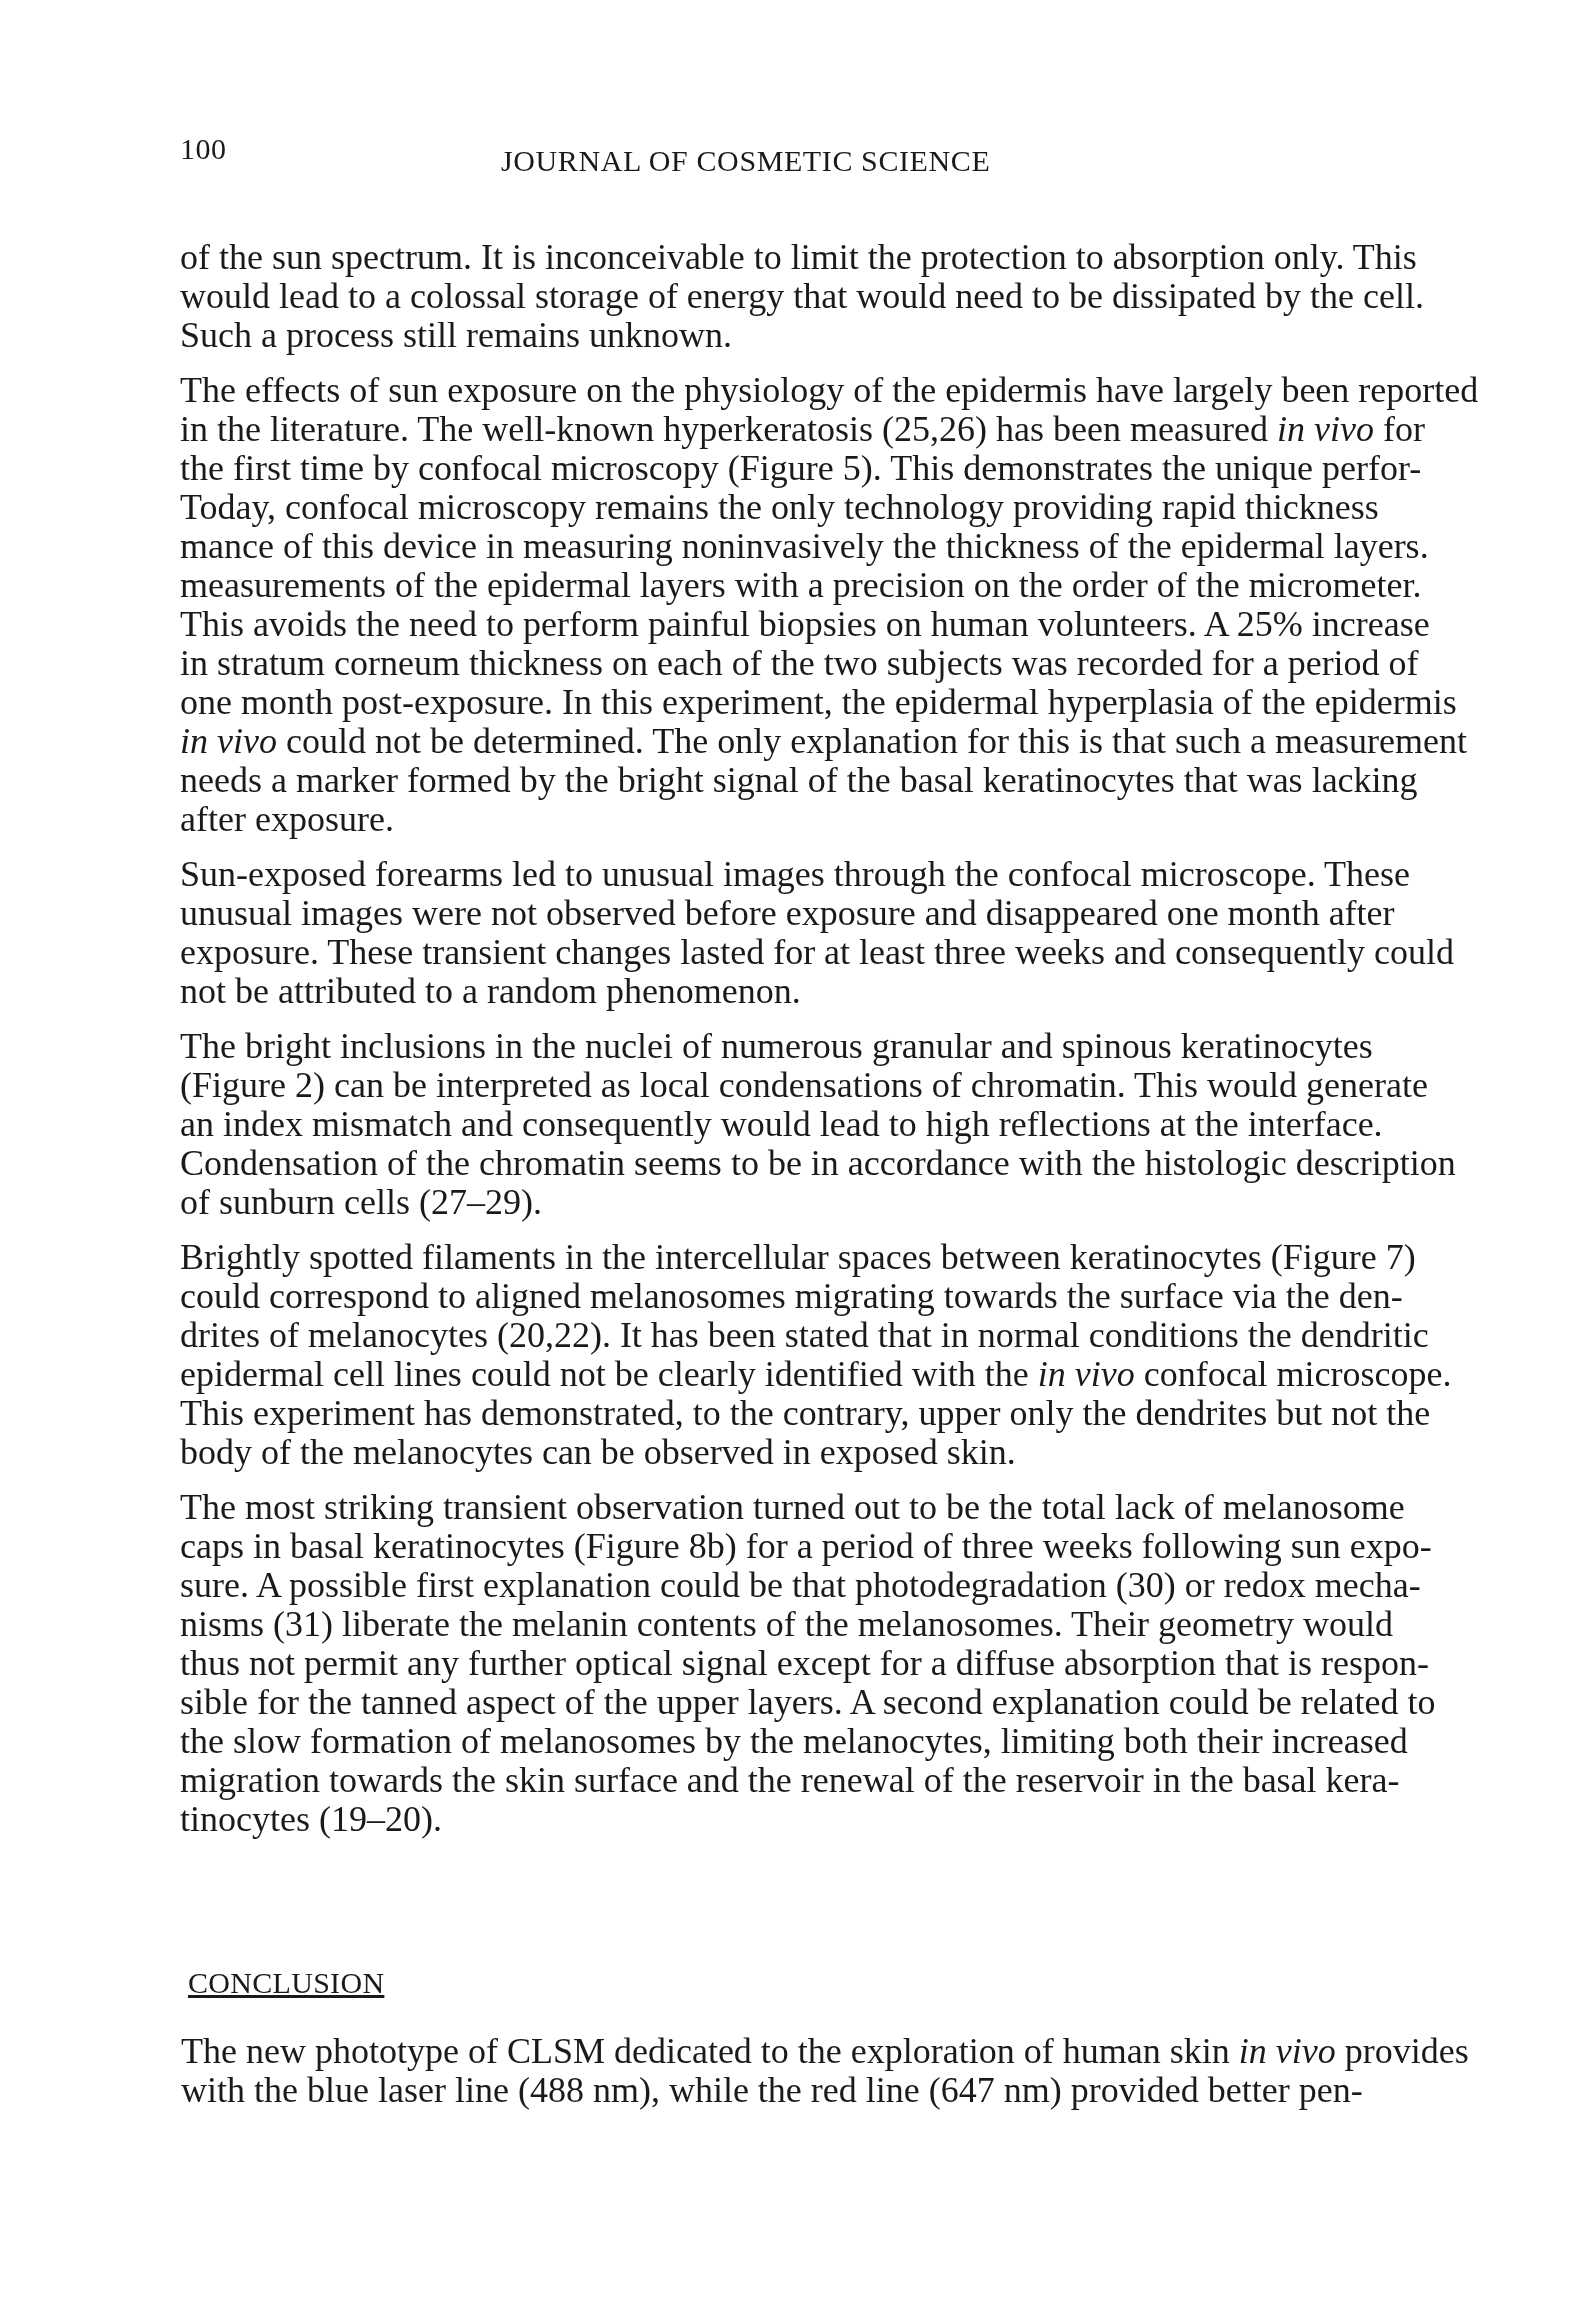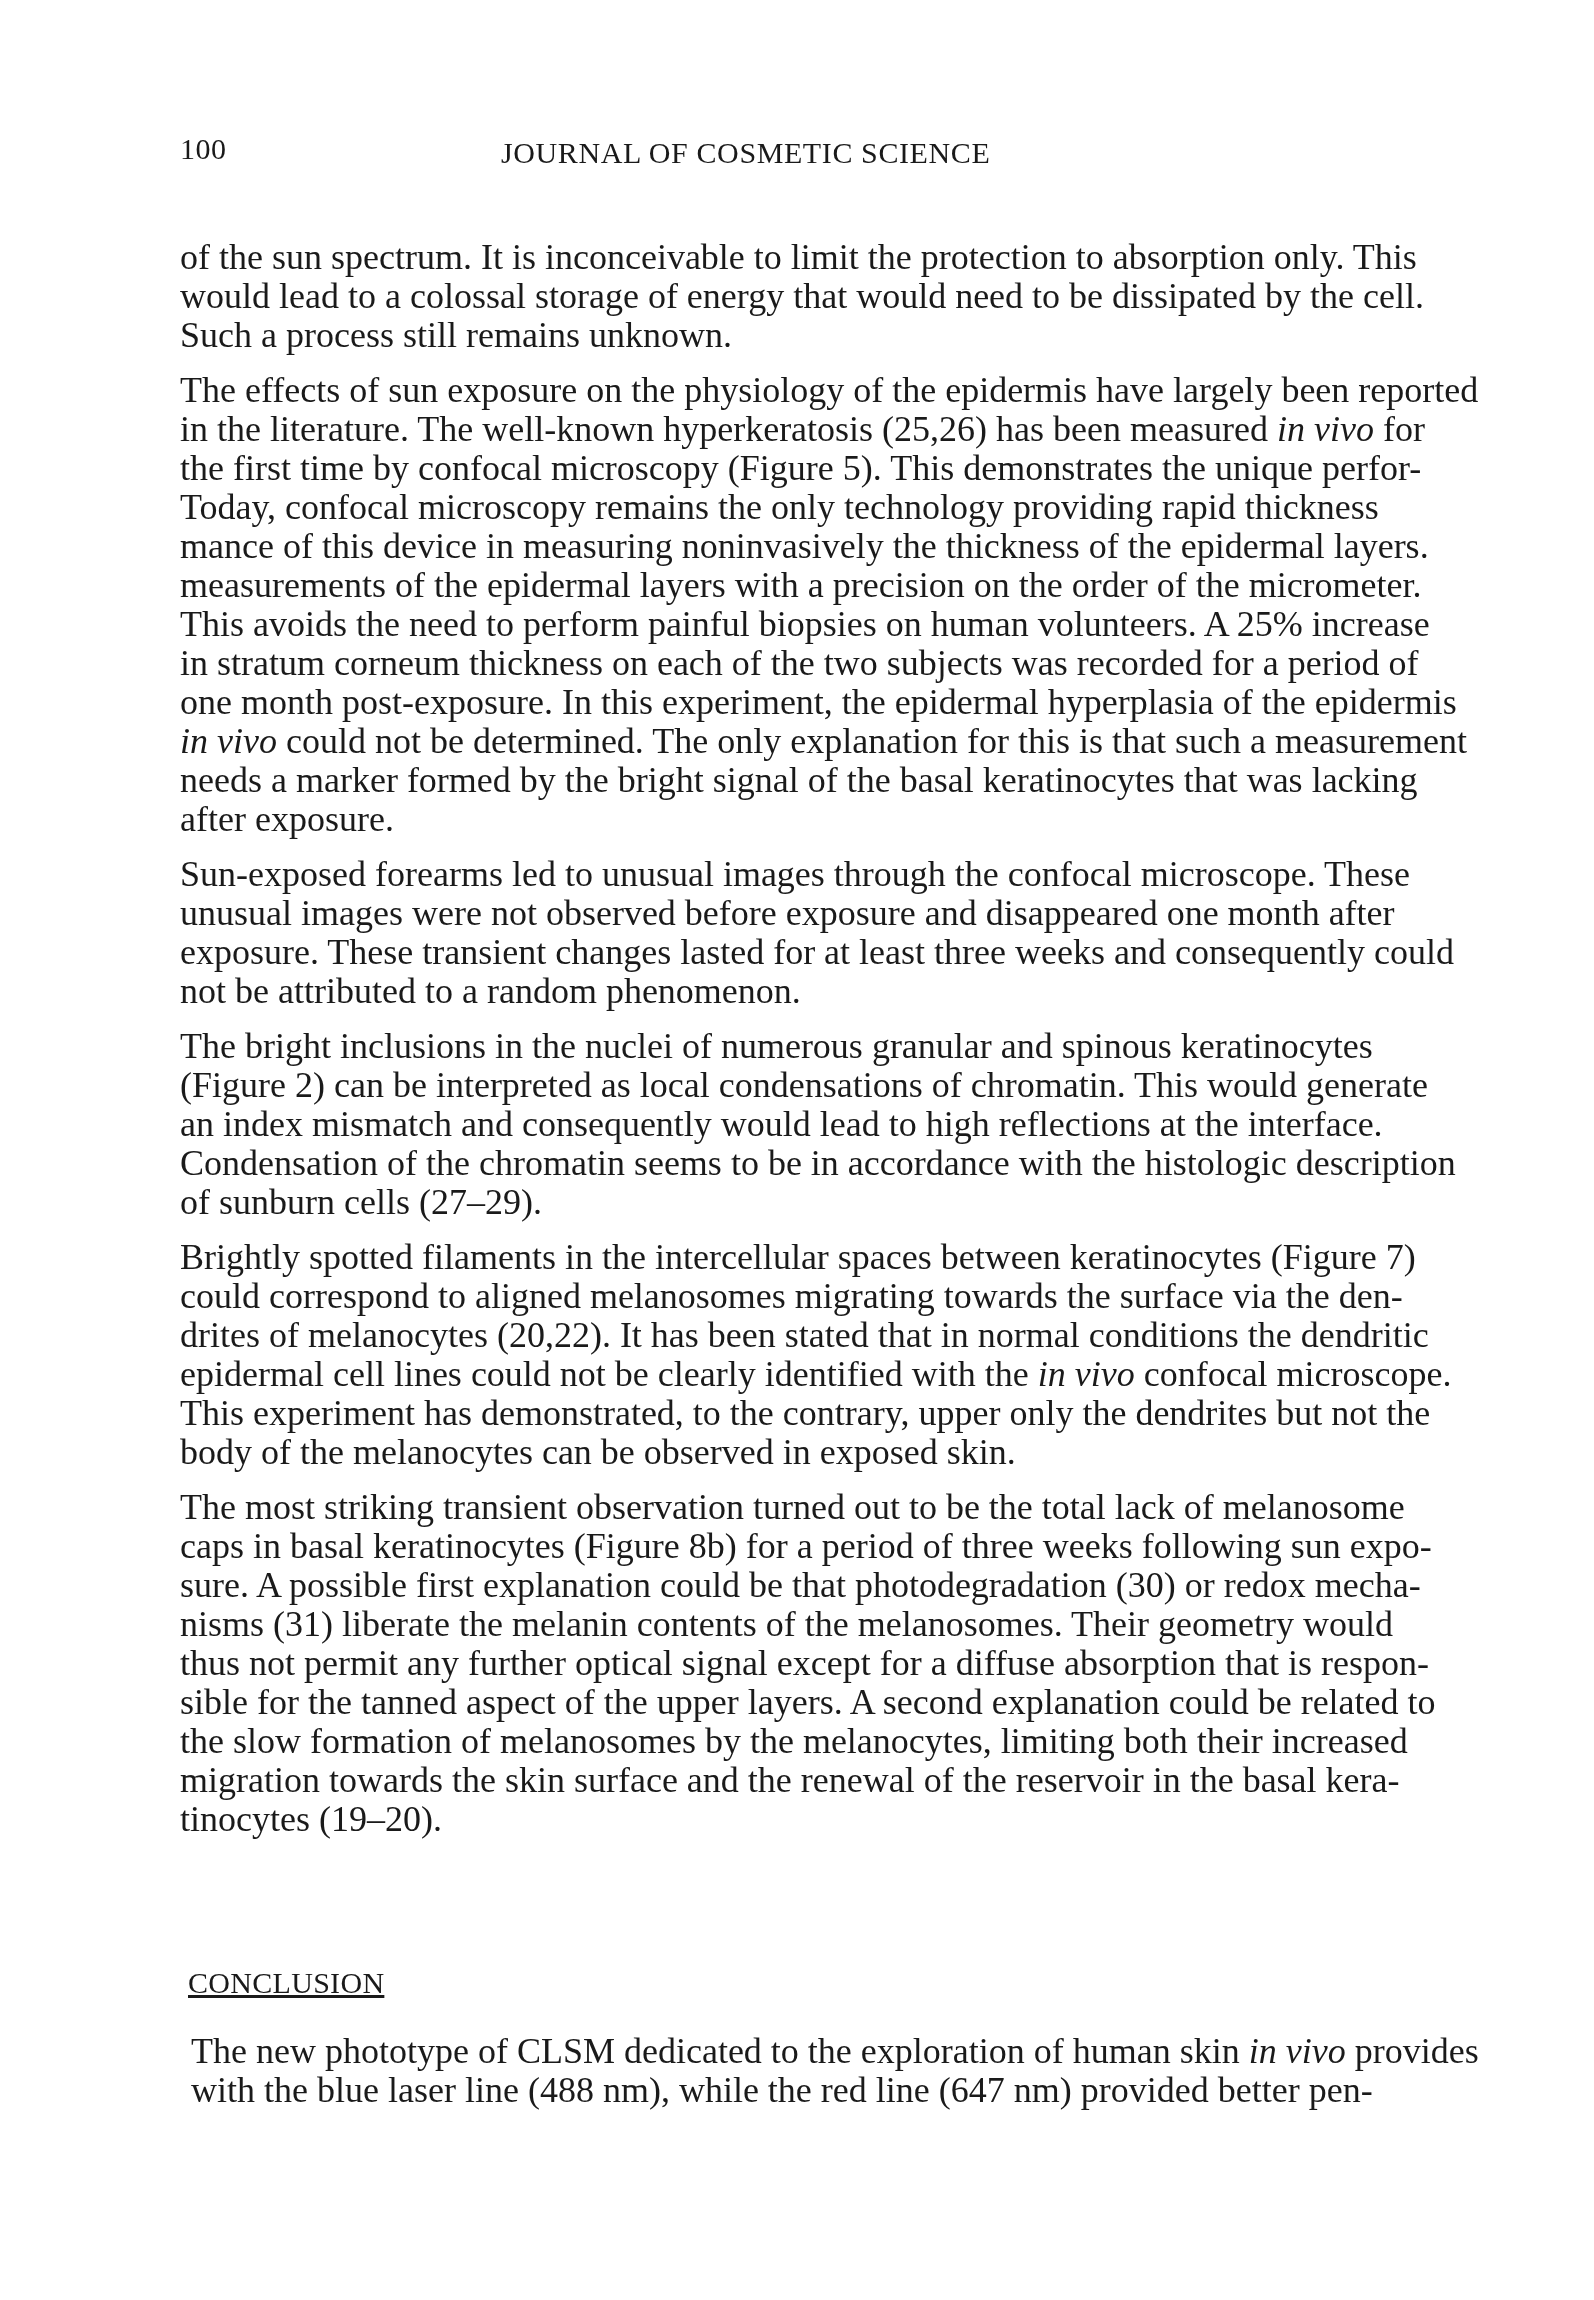--- a/index.html
+++ b/index.html
@@ -33,21 +33,21 @@
     }
     .page-number {
       position: absolute;
       left: 0;
       top: 0;
       letter-spacing: 0.5px;
     }
     .journal-title {
       position: absolute;
       left: 321px;
-      top: 4px;
+      top: 12px;
       letter-spacing: 0.6px;
     }
     .body {
       position: absolute;
       top: 238px;
       left: 0;
       width: 1073px;
     }
     .para {
       margin: 0 0 16px 0;
@@ -73,21 +73,21 @@
       top: 1964px;
       left: 8px;
       font-size: 30px;
       line-height: 38px;
       letter-spacing: 0.3px;
       text-decoration: underline;
     }
     .conclusion-body {
       position: absolute;
       top: 2032px;
-      left: 11px;
+      left: 1px;
       width: 1073px;
     }
   </style>
 </head>
 <body>
 
 <div class="page">
   <div class="running-head">
     <span class="page-number">100</span>
     <span class="journal-title">JOURNAL OF COSMETIC SCIENCE</span>

